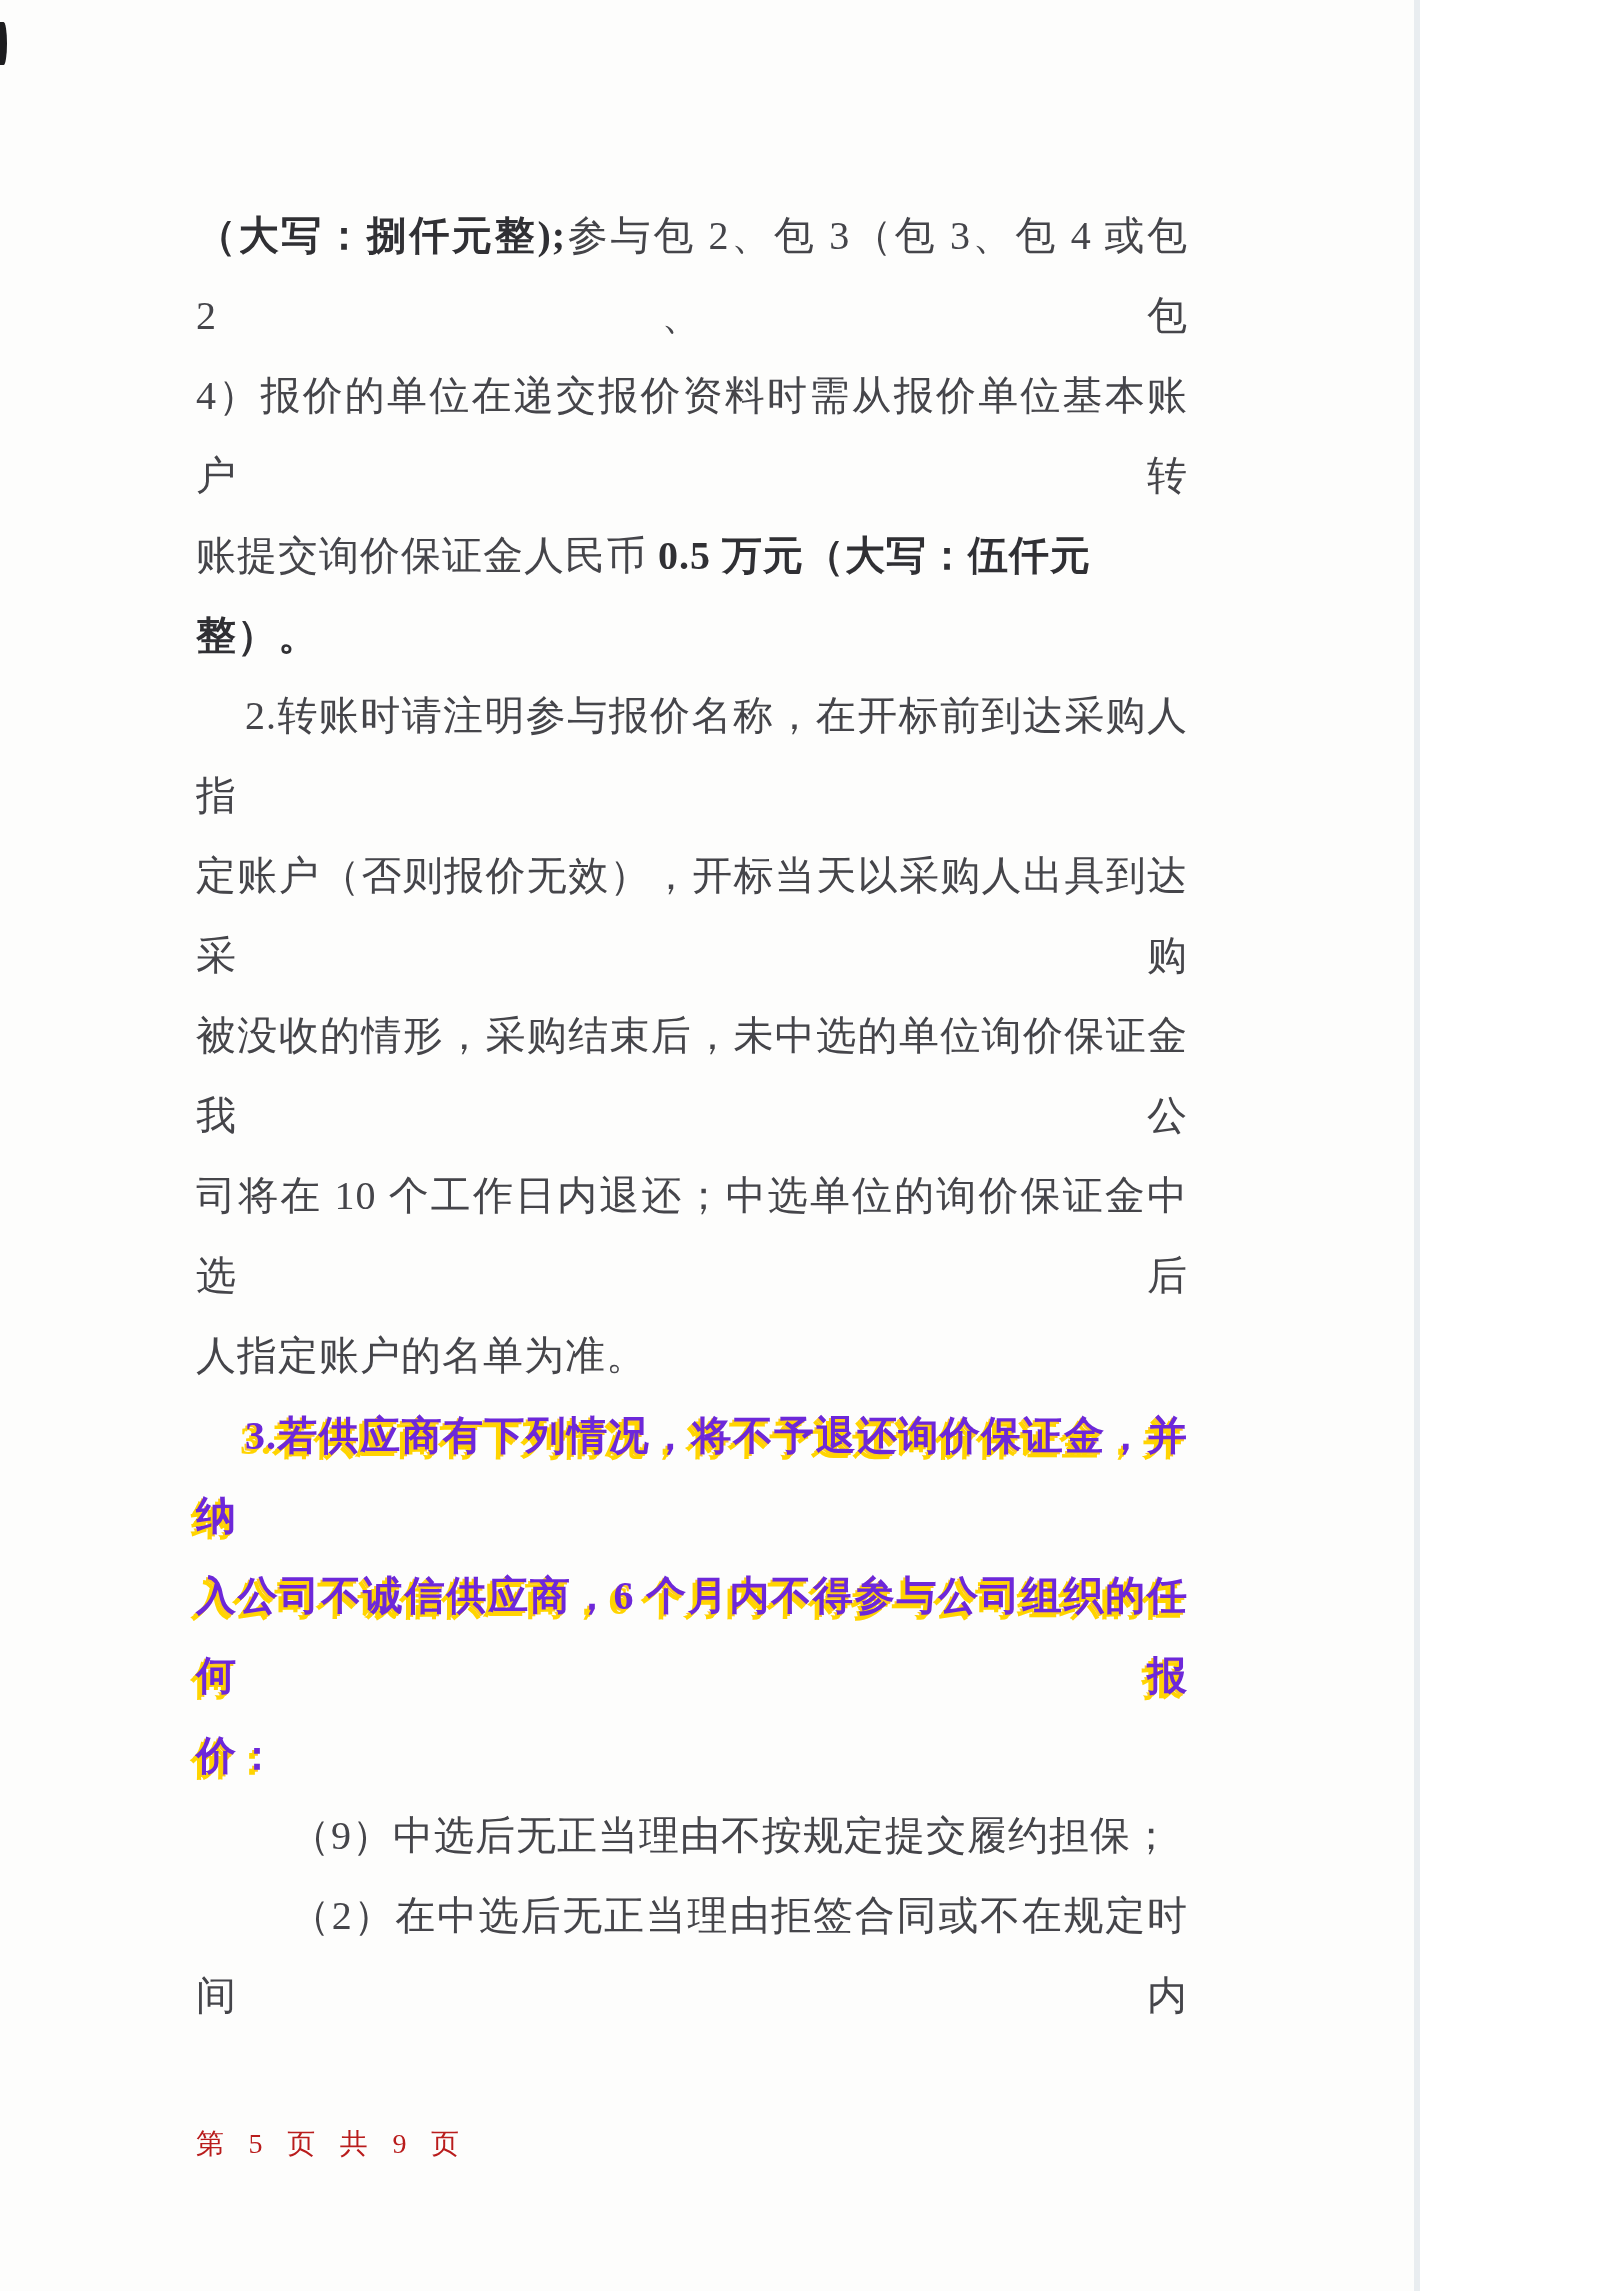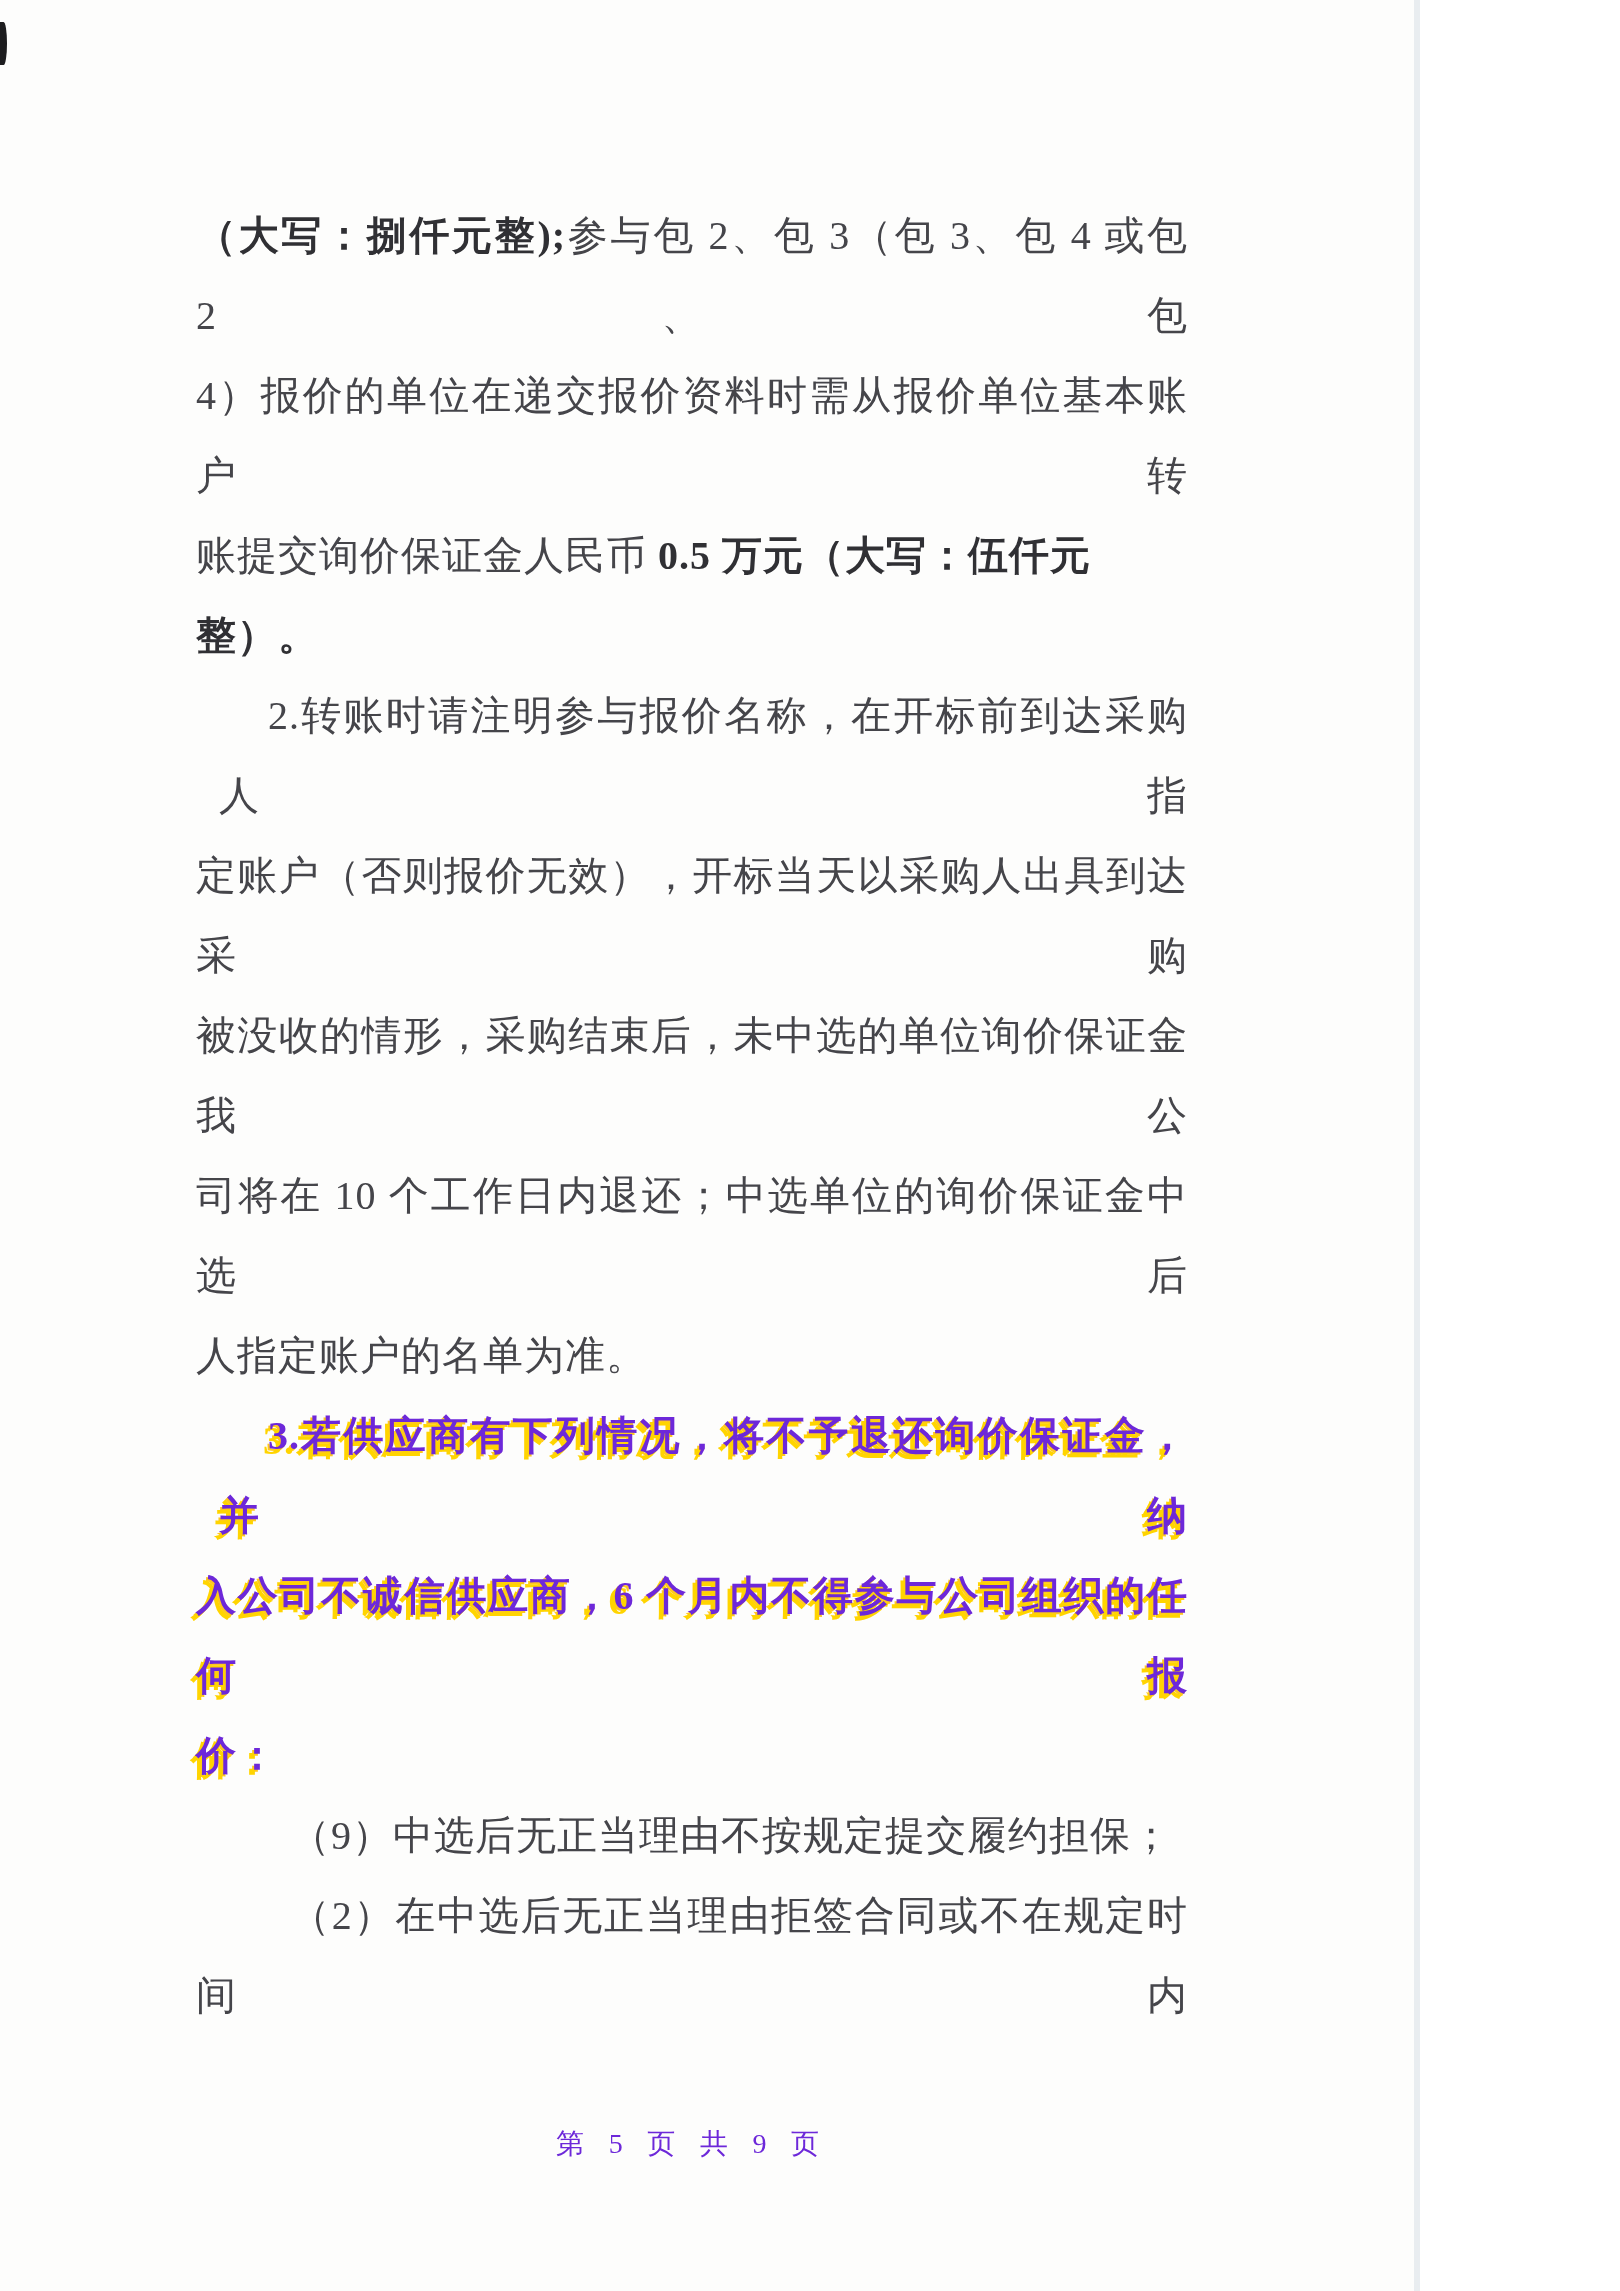--- a/index.html
+++ b/index.html
@@ -11,31 +11,31 @@
     font-family:"Liberation Serif","DejaVu Serif",serif;
   }
   
   .content{
     position:absolute;left:196px;top:196px;width:992px;
     font-size:40px;line-height:80px;color:#45454a;
     letter-spacing:1px;
   }
   .line{min-height:80px;}
   .line.fill{text-align:justify;text-align-last:justify;}
-  .line.ind1{text-indent:49px;margin-left:23px;}
+  .line.ind1{text-indent:49px;}
   .line.ind2{text-indent:94px;}
   .b{font-weight:700;color:#303034;}
   .line.red{
     color:#6d28d9;font-weight:700;
     text-shadow:-4.9px 4.9px 0 #ffd400,-2px 2px 0 #ffc81e;
   }
   
   .footer{
     position:absolute;left:196px;top:2125px;width:992px;
-    text-align:center;font-size:28px;letter-spacing:8.8px;color:#6d28d9;
+    font-size:28px;letter-spacing:8.8px;color:#b91c1c;
   }
   
   .scan-line{position:absolute;left:1587px;top:181px;bottom:0;width:2px;background:#cbcfd2;}
   .edge-strip{position:absolute;right:0;top:0;bottom:0;width:5.9px;background:#e9edf0;}
   .corner-speck{position:absolute;left:0;top:21.6px;width:6.9px;height:43px;background:#1d1d1f;border-radius:0 60% 60% 0;}
   
   .stamp{position:absolute;left:0;top:0;}
   .stamp-bar{position:absolute;left:1555px;top:691px;width:39px;height:13.7px;background:#e4574f;transform:rotate(-3deg);opacity:.9;}
   .stamp-char{position:absolute;left:1551px;top:702px;font-size:57px;line-height:63px;font-weight:700;color:#e0514a;opacity:.92;}
   .stamp-stroke{position:absolute;left:1591px;top:712px;width:4.9px;height:53px;background:#e0514a;transform:rotate(26deg);opacity:.85;}

